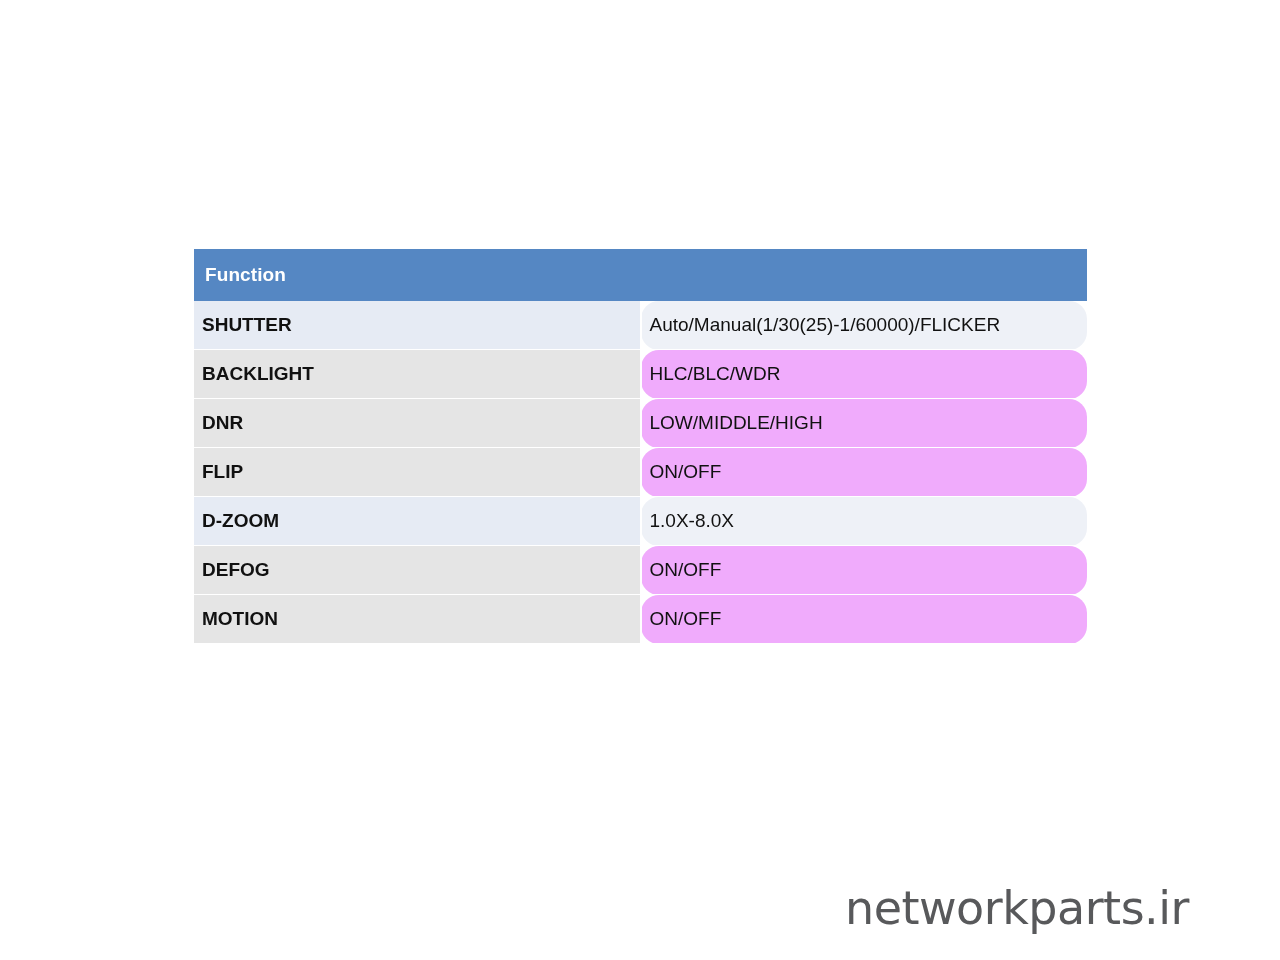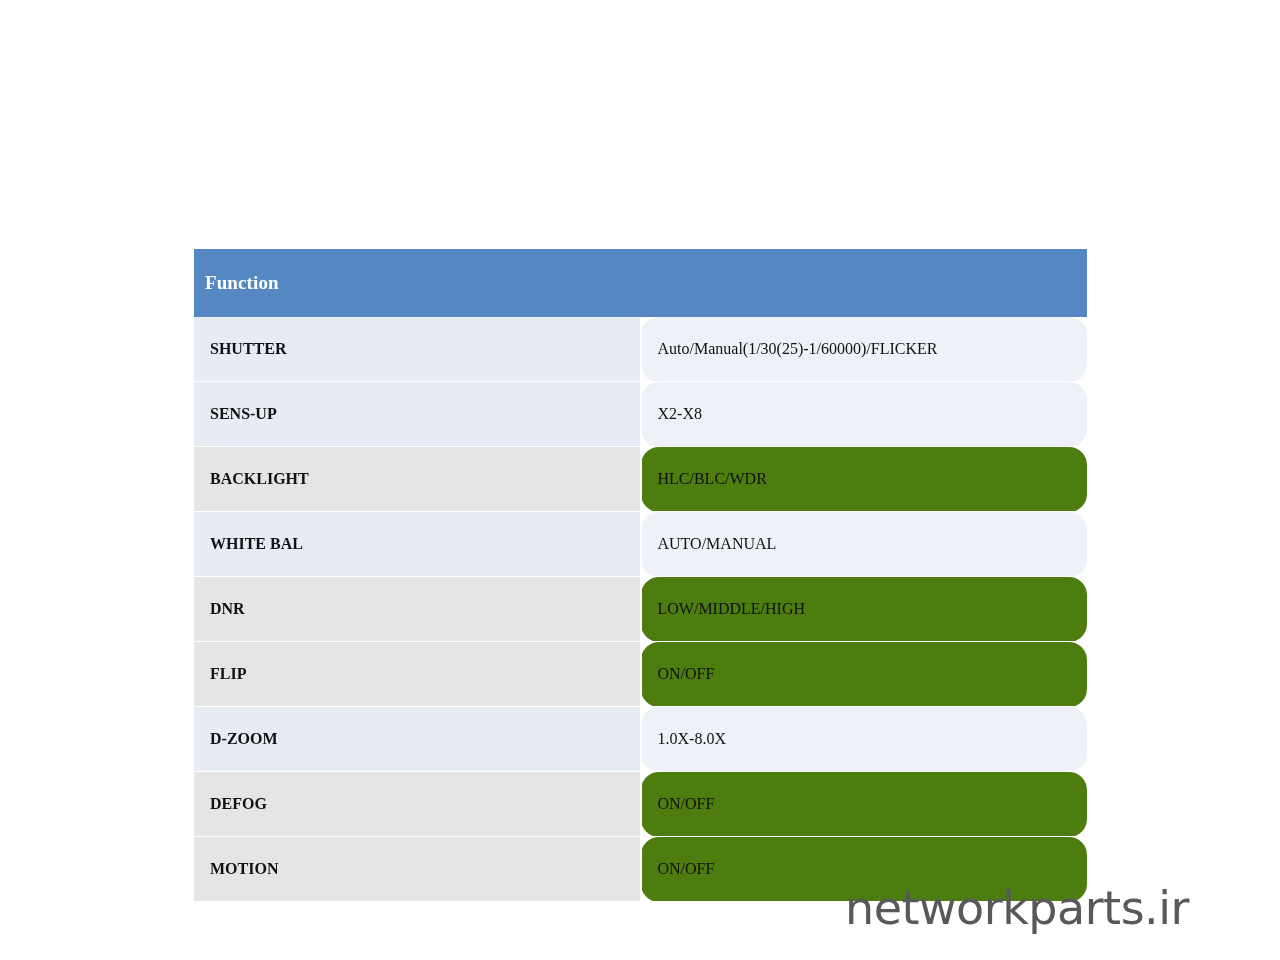--- a/index.html
+++ b/index.html
@@ -22,58 +22,57 @@
   }
   .spec-table {
     position: absolute;
     left: 194px;
     top: 249px;
     width: 893px;
     border-collapse: collapse;
     table-layout: fixed;
   }
   .spec-table th, .spec-table td {
-    padding: 16px;
+    padding: 8px;
     margin: 16px;
-    font-family: Liberation Serif, serif;
   }
   .header-row th {
     background: #5587c3;
     color: #ffffff;
     font-size: 19px;
     font-weight: bold;
     text-align: left;
     height: 36px;
     padding-left: 11px;
     vertical-align: middle;
     letter-spacing: 0.1px;
   }
   .spec-table td {
-    font-size: 16px;
+    font-size: 19px;
     color: #111111;
     height: 32px;
     vertical-align: middle;
     border-bottom: 1px solid #ffffff;
   }
   .col-fn {
     width: 217px;
     padding-left: 11px;
     font-weight: bold;
     border-right: 2px solid #ffffff;
   }
   .col-val {
     padding-left: 12px;
     font-weight: normal;
     border-radius: 18px;
   }
   tr.band-a .col-fn { background: #e5e5e5; }
   tr.band-a .col-val { background: #ccd6e8; }
   tr.band-b .col-fn { background: #e6ebf4; }
   tr.band-b .col-val { background: #eef1f7; }
-  tr.band-a .col-val.shade-light { background: #4d7c0f; }
+  tr.band-a .col-val.shade-light { background: #f0abfc; }
 
   .val-inner {
     display: inline-block;
   }
   .val-extra {
     display: inline-block;
     margin-left: 44px;
   }
 
   
@@ -104,36 +103,24 @@
         <th colspan="2">Function</th>
       </tr>
     </thead>
     <tbody>
       <tr class="band-b">
         <td class="col-fn">SHUTTER</td>
         <td class="col-val">
           <span class="val-inner">Auto/Manual(1/30(25)-1/60000)/FLICKER</span>
         </td>
       </tr>
-      <tr class="band-b">
-        <td class="col-fn">SENS-UP</td>
-        <td class="col-val">
-          <span class="val-inner">X2-X8</span>
-        </td>
-      </tr>
       <tr class="band-a">
         <td class="col-fn">BACKLIGHT</td>
         <td class="col-val shade-light">
           <span class="val-inner">HLC/BLC/WDR</span>
-        </td>
-      </tr>
-      <tr class="band-b">
-        <td class="col-fn">WHITE BAL</td>
-        <td class="col-val">
-          <span class="val-inner">AUTO/MANUAL</span>
         </td>
       </tr>
       <tr class="band-a">
         <td class="col-fn">DNR</td>
         <td class="col-val shade-light">
           <span class="val-inner">LOW/MIDDLE/HIGH</span>
         </td>
       </tr>
       <tr class="band-a">
         <td class="col-fn">FLIP</td>

